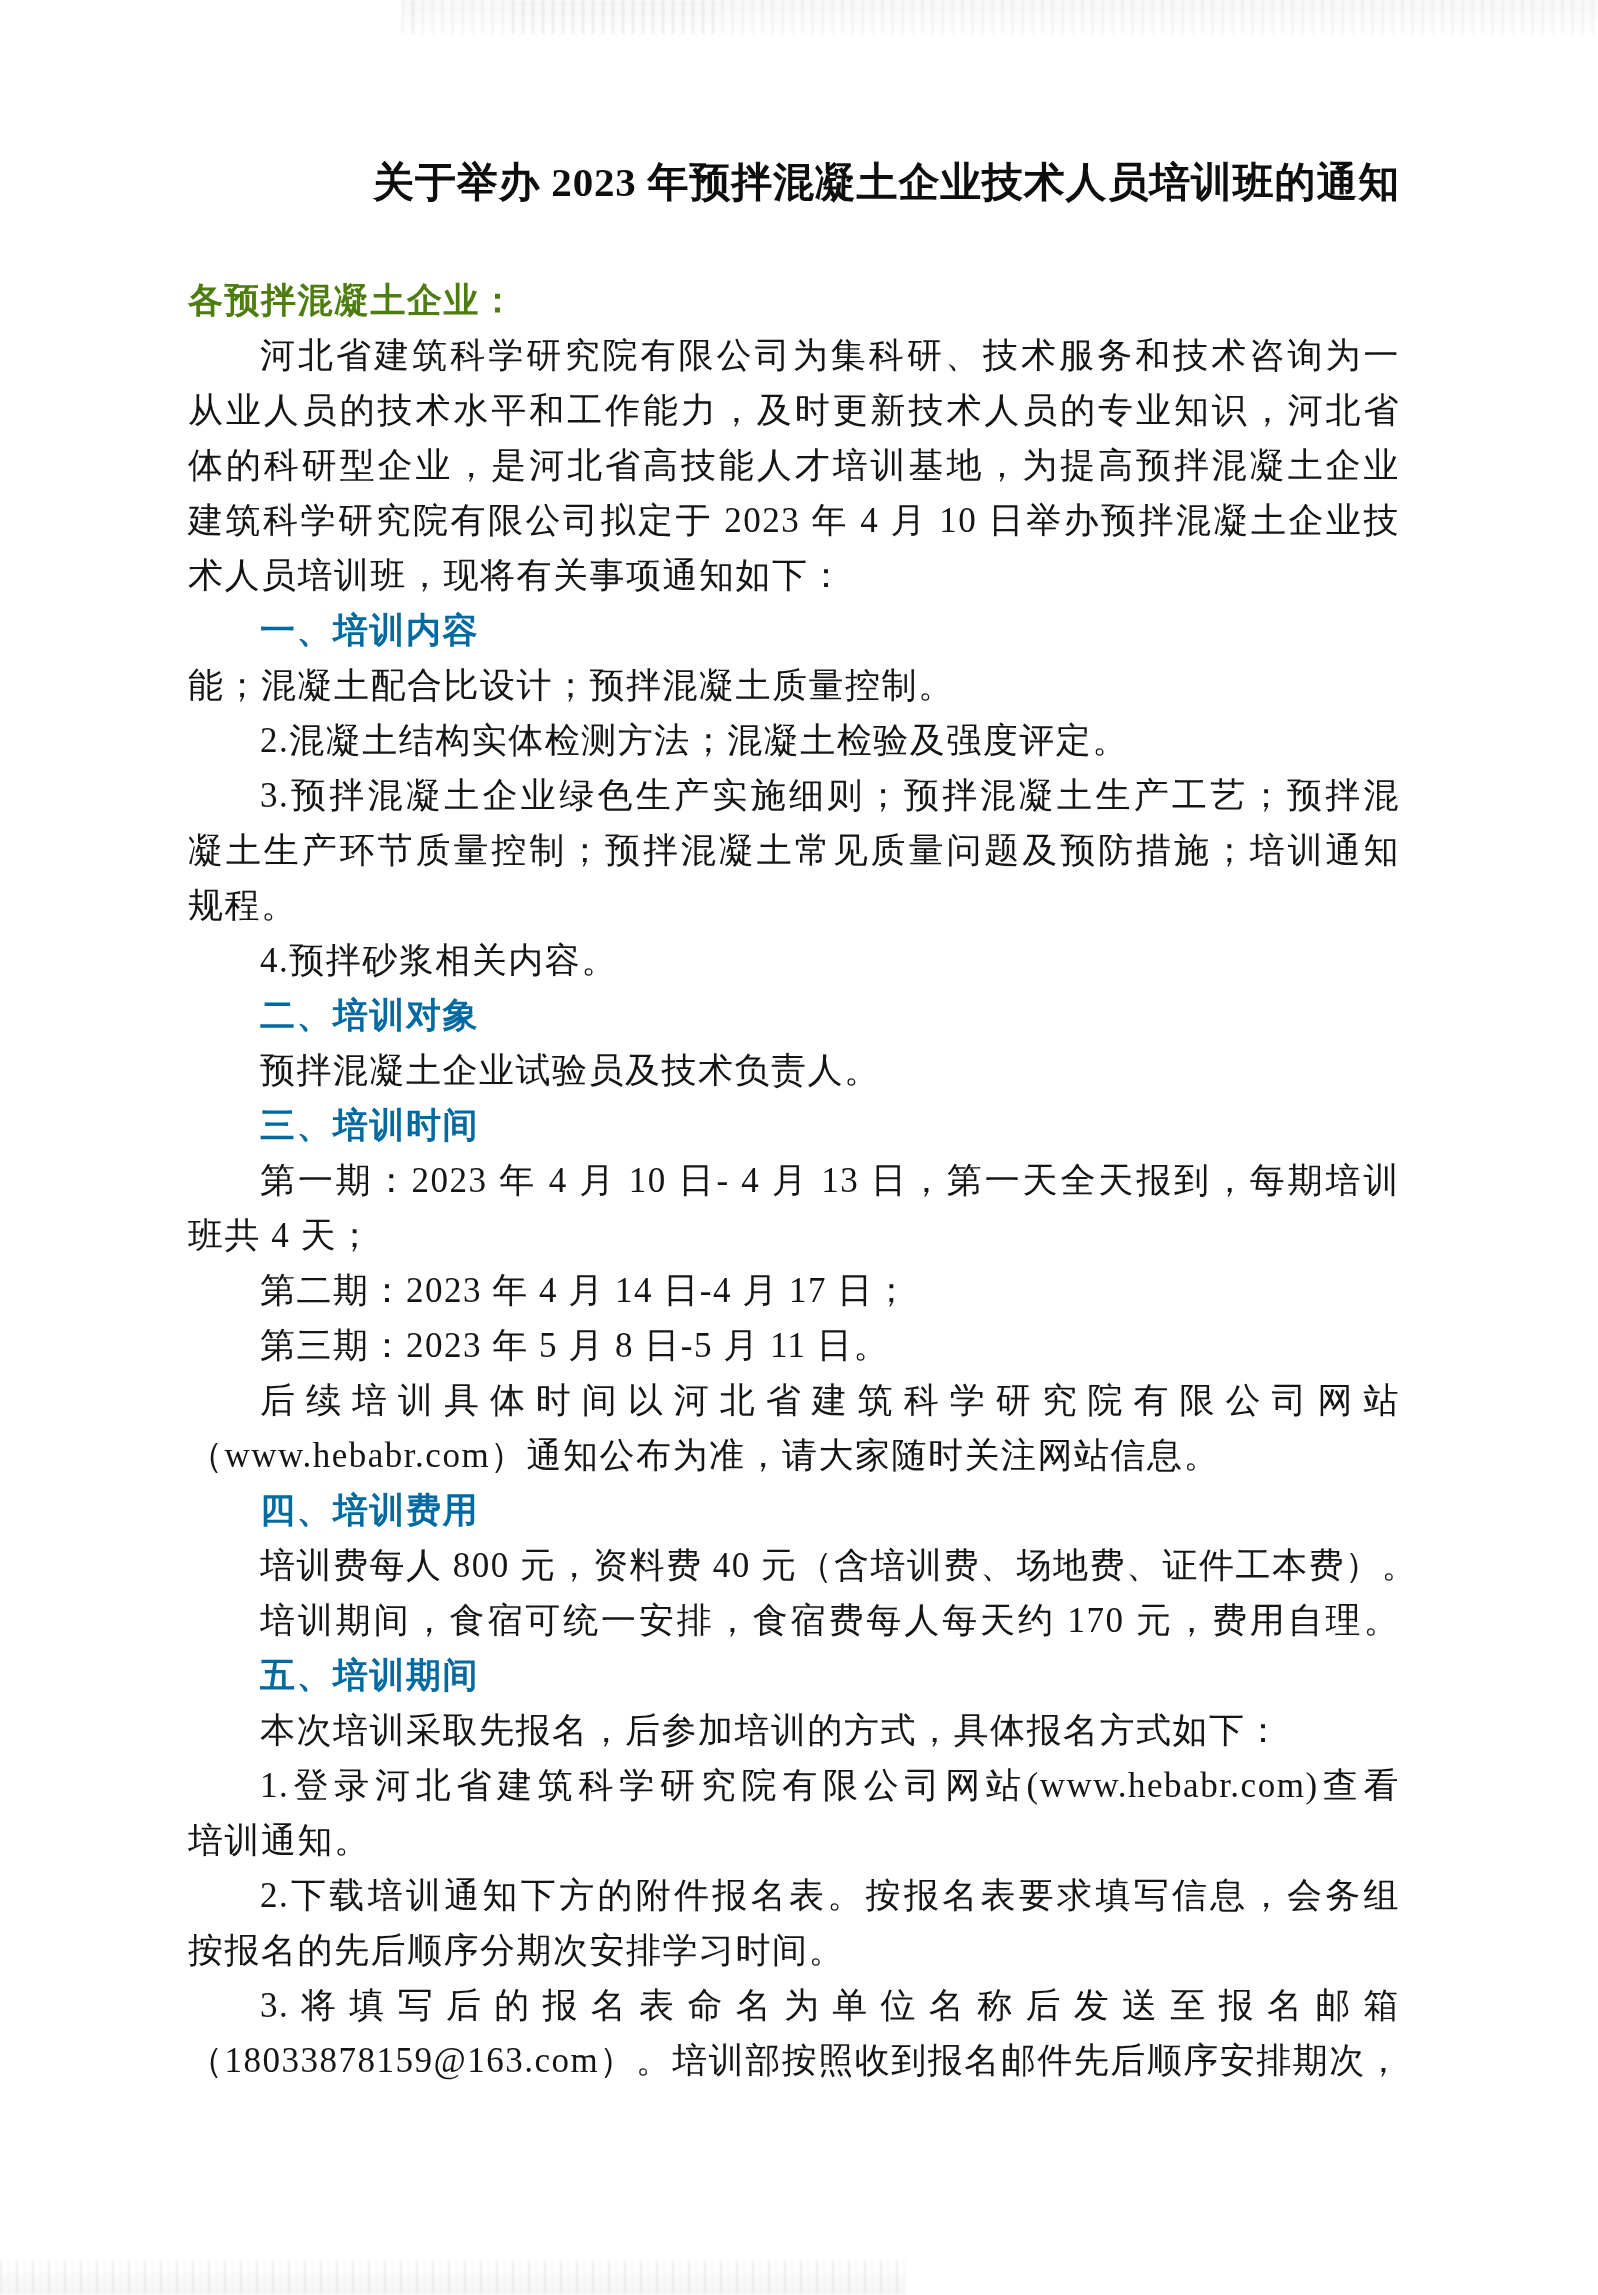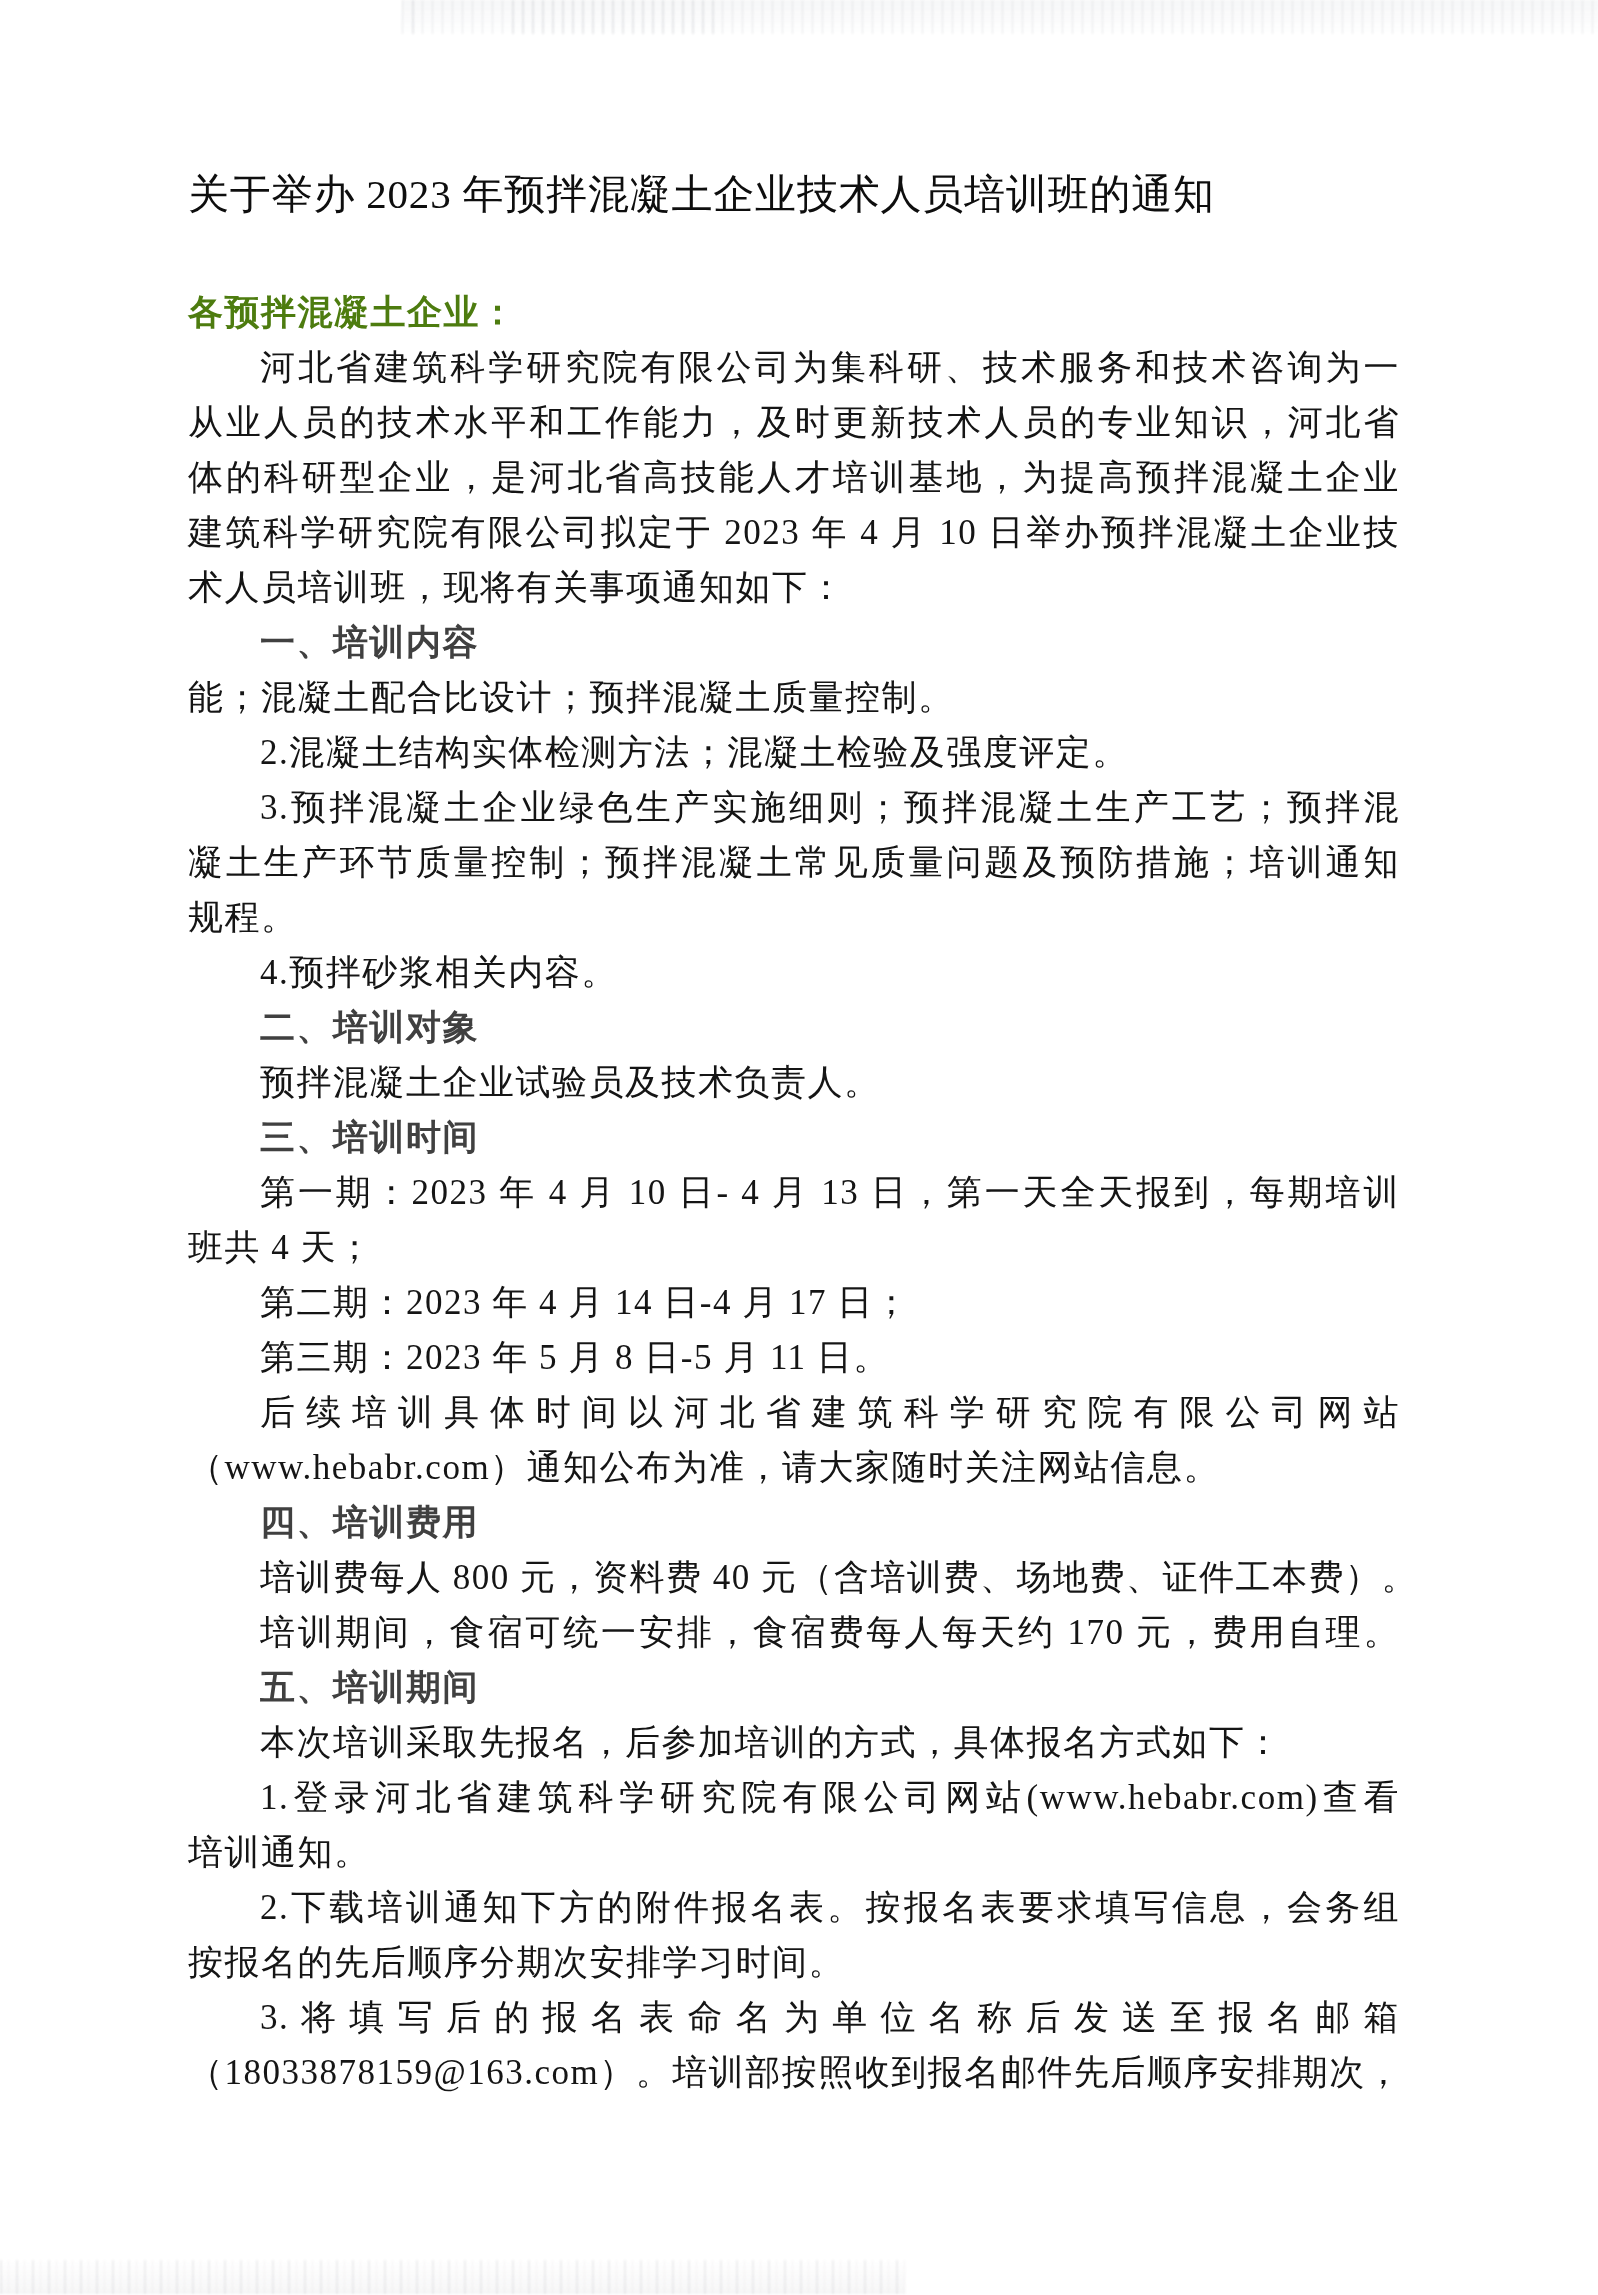--- a/index.html
+++ b/index.html
@@ -45,46 +45,45 @@
     left: 188px;
     top: 152px;
     width: 1212px;
     color: #151515;
     font-size: 35px;
     line-height: 55px;
     letter-spacing: 1.5px;
   }
   .doc-title {
     font-size: 41px;
-    font-weight: 400;
+    font-weight: 700;
     line-height: 60px;
-    text-align: left;
+    text-align: right;
     letter-spacing: 0.8px;
     margin-bottom: 61px;
     white-space: nowrap;
     color: #0e0e0e;
-    margin-top: 12px;
   }
   .line {
     text-align: justify;
     white-space: nowrap;
   }
   .line.stretch {
     text-align-last: justify;
   }
   .line.indent {
     text-indent: 72px;
   }
   .line.salutation {
     font-weight: 700;
     color: #4d7c0f;
   }
   .line.heading {
     font-weight: 700;
-    color: #404040;
+    color: #0369a1;
   }
 </style>
 </head>
 <body>
 
 <div class="page">
   <div class="noise-top"></div>
   <div class="noise-bottom"></div>
 
   <div class="doc">

